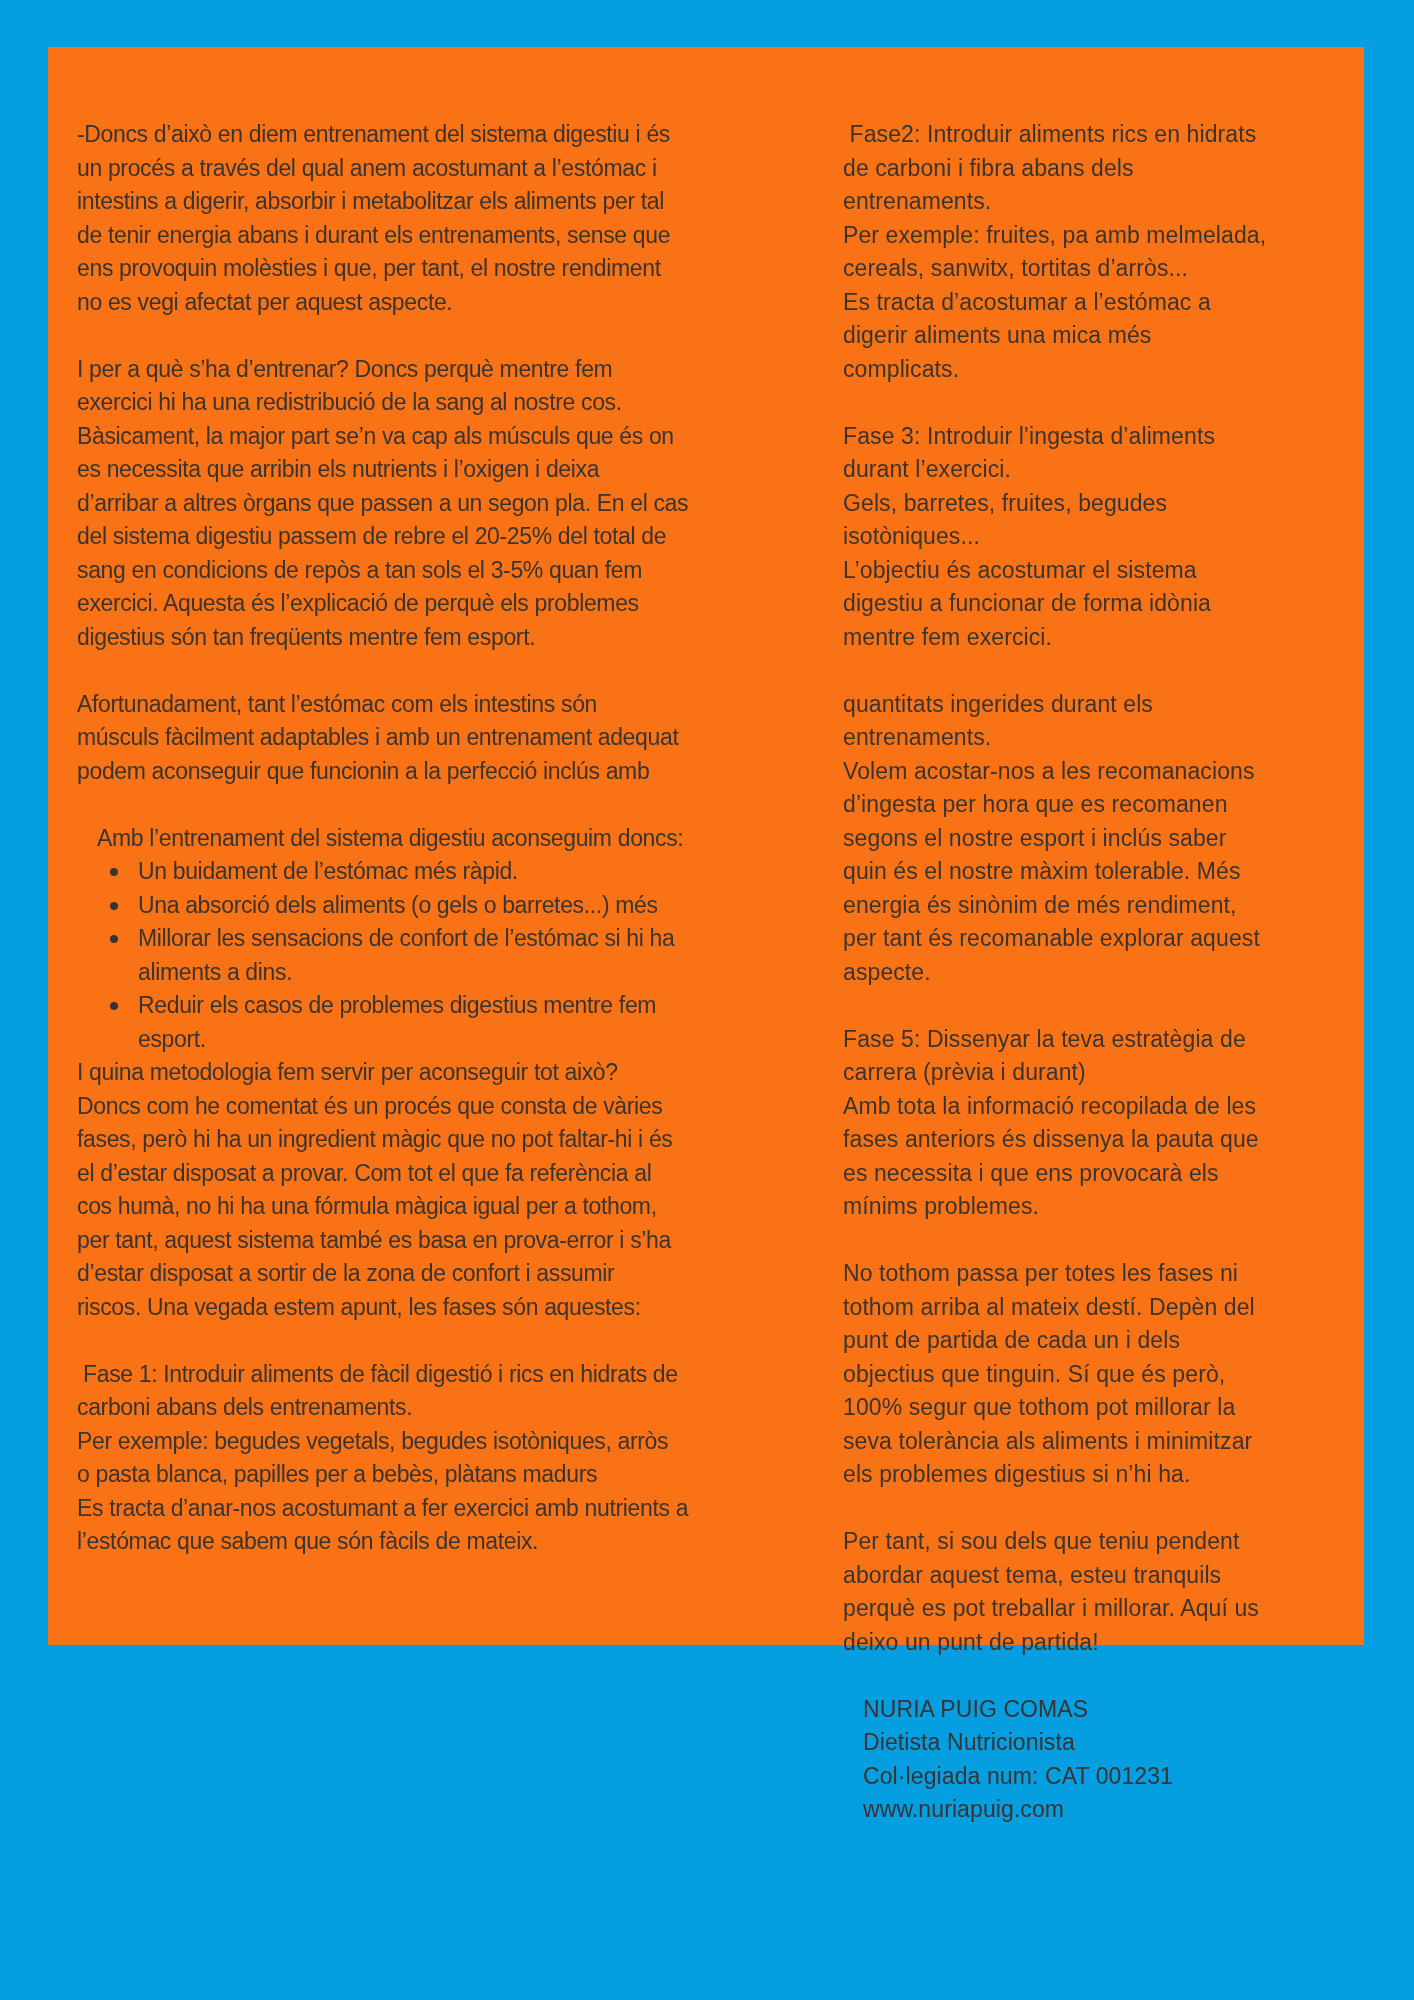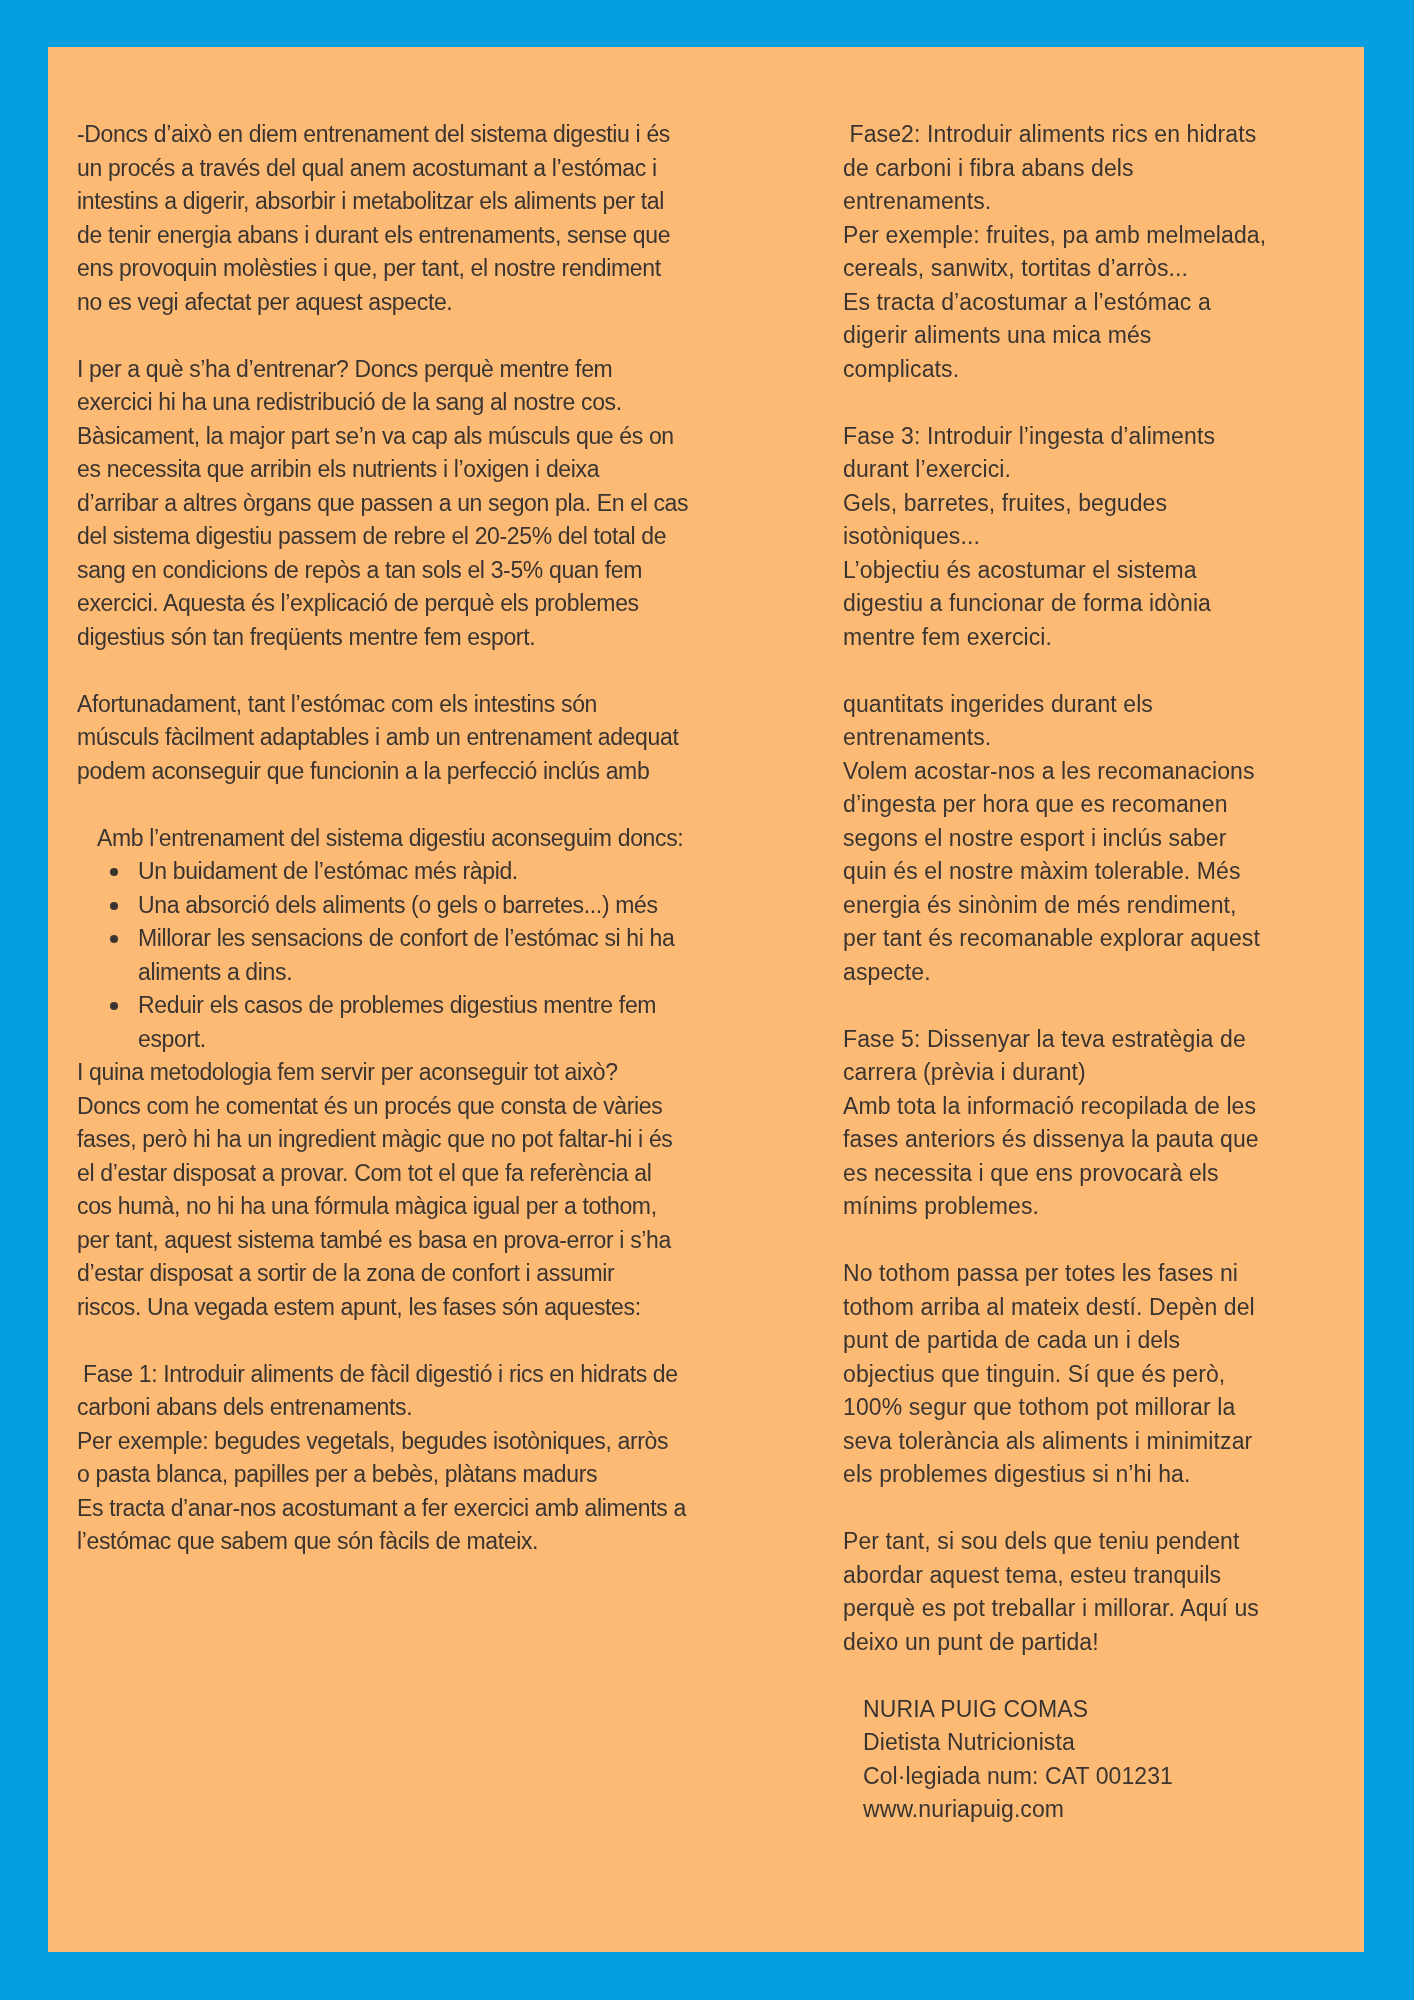--- a/index.html
+++ b/index.html
@@ -5,22 +5,22 @@
   html, body { margin: 0; padding: 0; }
   body {
     width: 1414px; height: 2000px;
     background: #049ee1;
     position: relative;
     overflow: hidden;
   }
   .page {
     position: absolute;
     left: 48px; top: 47px;
-    width: 1316px; height: 1905px;
-    background: #fdba74;
+    width: 1316px; height: 1598px;
+    background: #f97316;
   }
   .col {
     position: absolute;
     top: 71px;
     font-family: "Liberation Sans", sans-serif;
     color: #3a3431;
     font-size: 23px;
     line-height: 33.5px;
   }
   .col-left { left: 29px; width: 740px; letter-spacing: -0.35px; }
@@ -102,21 +102,21 @@
       <span class="line">per tant, aquest sistema també es basa en prova-error i s’ha</span>
       <span class="line">d’estar disposat a sortir de la zona de confort i assumir</span>
       <span class="line">riscos. Una vegada estem apunt, les fases són aquestes:</span>
     </div>
 
     <div class="para">
       <span class="line"> Fase 1: Introduir aliments de fàcil digestió i rics en hidrats de</span>
       <span class="line">carboni abans dels entrenaments.</span>
       <span class="line">Per exemple: begudes vegetals, begudes isotòniques, arròs</span>
       <span class="line">o pasta blanca, papilles per a bebès, plàtans madurs</span>
-      <span class="line">Es tracta d’anar-nos acostumant a fer exercici amb aliments a</span>
+      <span class="line">Es tracta d’anar-nos acostumant a fer exercici amb nutrients a</span>
       <span class="line">l’estómac que sabem que són fàcils de mateix.</span>
     </div>
   </div>
 
   <div class="col col-right">
     <div class="para">
       <span class="line"> Fase2: Introduir aliments rics en hidrats</span>
       <span class="line">de carboni i fibra abans dels</span>
       <span class="line">entrenaments.</span>
       <span class="line">Per exemple: fruites, pa amb melmelada,</span>

